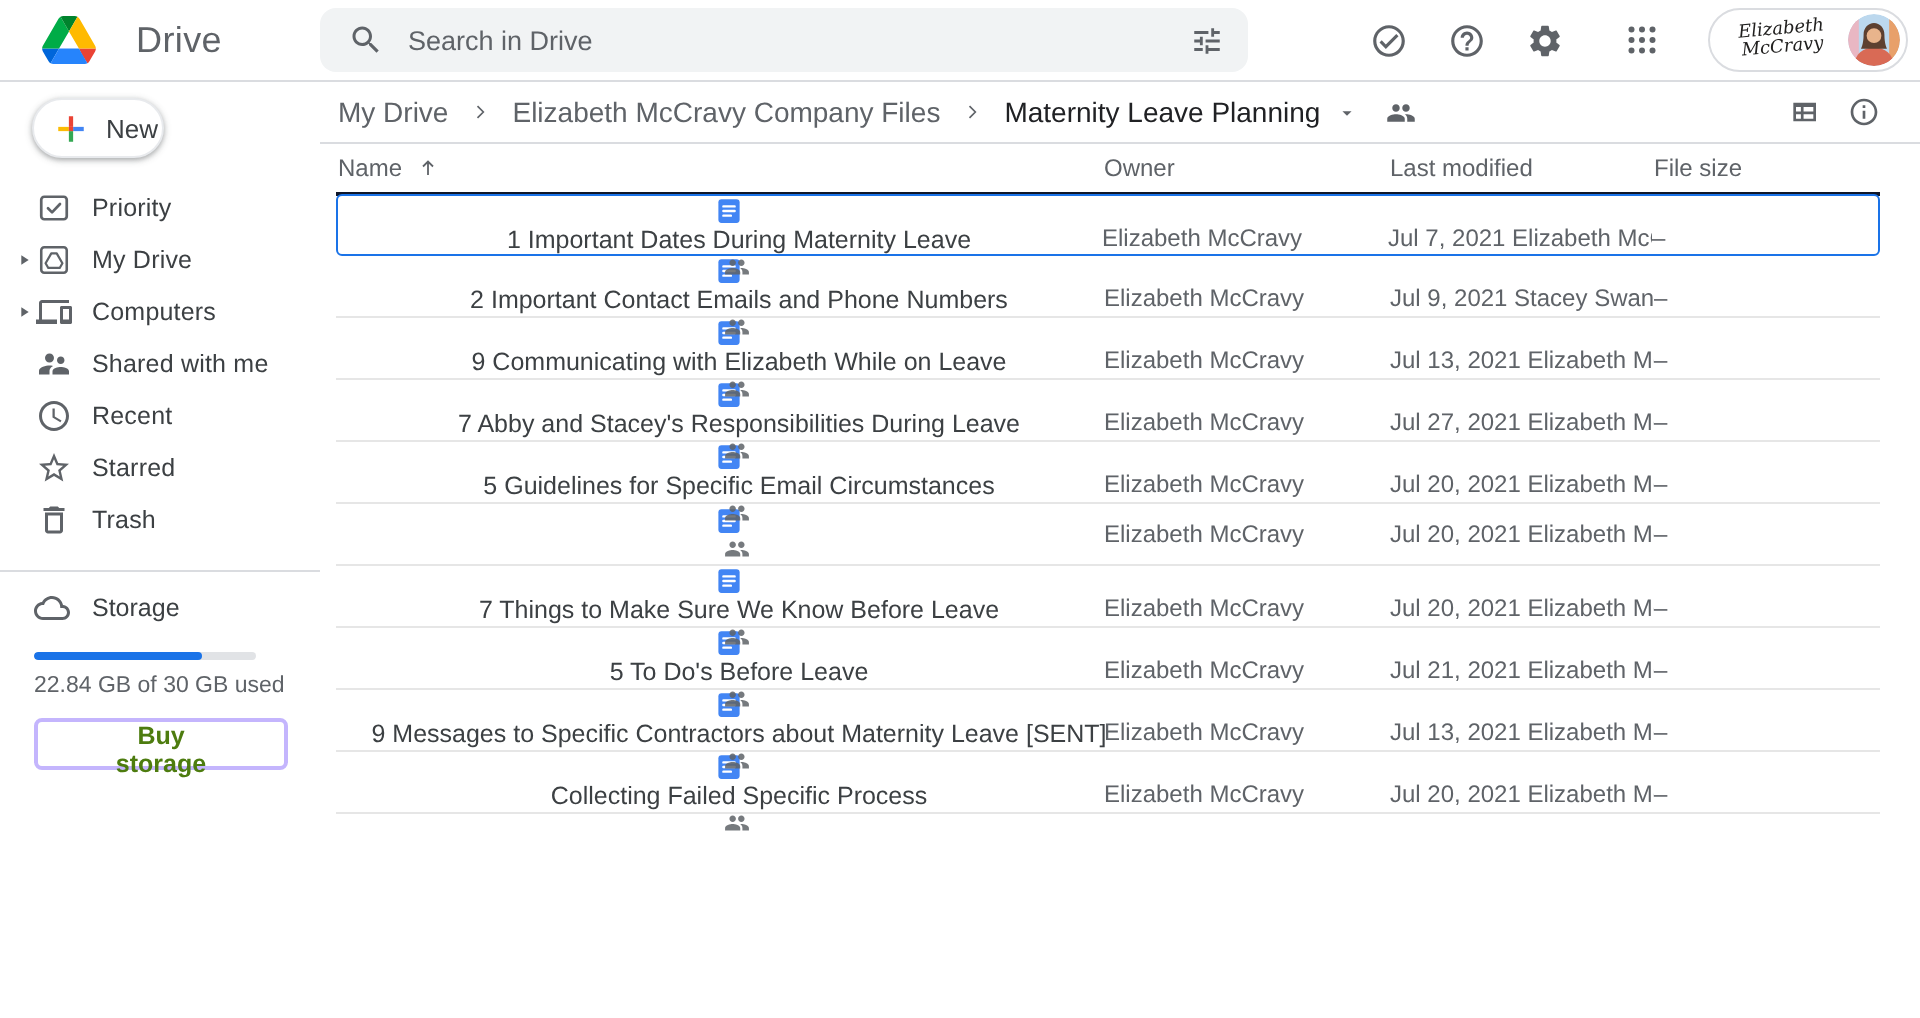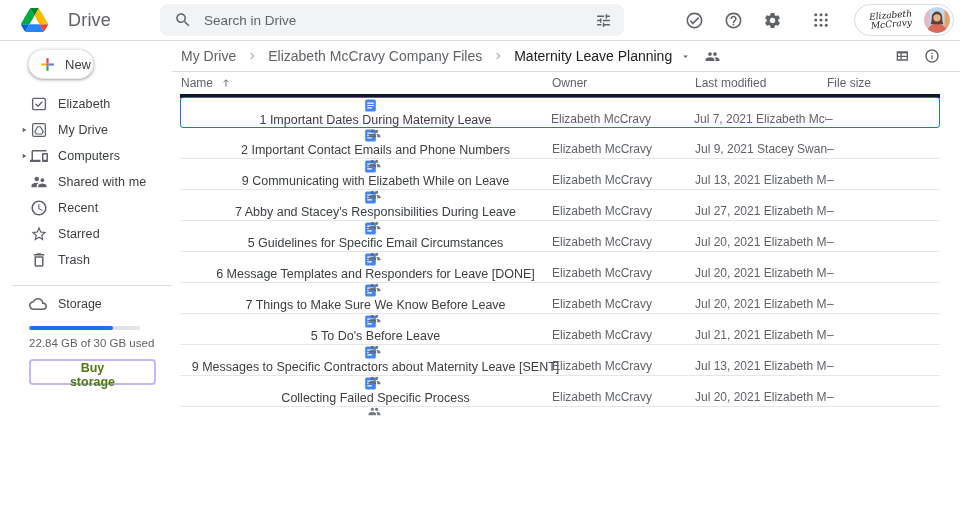--- a/index.html
+++ b/index.html
@@ -20,21 +20,21 @@
   .searchbar input::placeholder { color:#5f6368; opacity:1; }
   .top-actions { margin-left:auto; display:flex; align-items:center; gap:19px; padding-right:6px; }
   .icon-btn { width:20px; height:20px; display:flex; align-items:center; justify-content:center; }
   .apps-gap { margin-left:10px; }
   .profile-pill { margin-left:4px; height:32px; border:1px solid #dadce0; border-radius:16px; background:#fff; display:flex; align-items:center; padding:2px 3px 2px 7px; gap:4px; }
   .signature { width:58px; font-family:"DejaVu Serif", serif; font-style:italic; font-size:9px; line-height:9px; color:#21201f; text-align:center; transform:rotate(-5deg); }
   .avatar { width:26px; height:26px; border-radius:50%; overflow:hidden; flex:0 0 26px; }
 
   
   .main { display:flex; height:468px; }
-  .sidebar { width:160px; flex:0 0 160px; padding-top:8px;margin-left:12px; }
+  .sidebar { width:160px; flex:0 0 160px; padding-top:8px; }
   .content { flex:1; min-width:0; }
 
   
   .new-btn { margin-left:16px; height:30px; width:66px; background:#fff; border:1px solid #e8eaed;
     border-radius:15px; box-shadow:0 1px 2px rgba(60,64,67,.3), 0 1px 3px 1px rgba(60,64,67,.15);
     display:flex; align-items:center; padding-left:10px; gap:9px; }
   .new-btn .new-label { font-size:13px; font-weight:500; color:#3c4043; }
   .side-nav { margin-top:12px; }
   .side-item { height:26px; display:flex; align-items:center; padding-left:5px; cursor:pointer; }
   .side-item .arrow { width:13px; display:flex; justify-content:center; }
@@ -55,21 +55,21 @@
   .crumb { font-size:14px; color:#5f6368; cursor:pointer; }
   .crumb.current { color:#202124; }
   .crumb-sep { margin:0 11px; display:flex; }
   .caret { margin-left:8px; display:flex; }
   .crumb-shared { margin-left:14px; display:flex; }
   .view-actions { margin-left:auto; display:flex; align-items:center; gap:14px; }
 
   
   .table { margin:0 20px 0 8px; }
   .trow, .thead { display:grid; grid-template-columns:1fr 143px 132px 113px; align-items:center; }
-  .thead { height:26px; border-bottom:4px solid #0f172a; }
+  .thead { height:26px; border-bottom:2px solid #0f172a; }
   .th { font-size:12px; font-weight:500; color:#5f6368; display:flex; align-items:center; }
   .thead .cell-name { padding-left:1px; }
   .sort-icon { margin-left:7px; display:flex; }
   .trow { height:31px; border-bottom:1px solid #e6e6e6; cursor:pointer; }
   .trow.selected { border:1.5px solid #1a73e8; border-radius:3px; margin-top:-1px; }
   .cell-name { display:flex; align-items:center; min-width:0; }
   .trow .cell-name { padding-left:8px;flex-direction:column; }
   .doc-icon { flex:0 0 15px; }
   .fname { margin-left:11px; font-size:12.5px; font-weight:500; color:#3c4043; white-space:nowrap; overflow:hidden; text-overflow:ellipsis; }
   .shared-mini { margin-left:9px; display:flex; opacity:.85; }
@@ -178,21 +178,21 @@
     <div class="side-nav">
 
       <div class="side-item">
         <span class="arrow"></span>
         <span class="sicon">
           <svg width="18" height="18" viewBox="0 0 24 24" fill="none" stroke="#5f6368" stroke-width="1.8">
               <rect x="3.5" y="4.5" width="17" height="15" rx="2"></rect>
               <path d="M8 12.2l2.7 2.7 5.3-5.6" stroke-linecap="round" stroke-linejoin="round"></path>
             </svg>
         </span>
-        <span class="slabel">Elizabeth</span>
+        <span class="slabel">Priority</span>
       </div>
 
       <div class="side-item">
         <span class="arrow">
           <svg width="8" height="8" viewBox="0 0 24 24" fill="#5f6368">
               <path d="M8 5v14l11-7z"></path>
             </svg>
         </span>
         <span class="sicon">
           <svg width="18" height="18" viewBox="0 0 24 24" fill="none" stroke="#5f6368" stroke-width="1.7">
@@ -432,21 +432,20 @@
   </div>
 
   <div class="trow">
     <div class="cell-name">
       <span class="doc-icon">
         <svg width="15" height="15" viewBox="0 0 24 24">
                   <rect x="3.5" y="2.5" width="17" height="19" rx="2.5" fill="#4285f4"></rect>
                   <path d="M7.5 8.3h9M7.5 12h9M7.5 15.7h6" stroke="#fff" stroke-width="1.9" stroke-linecap="round"></path>
                 </svg>
       </span>
-      <span class="fname">6 Message Templates and Responders for Leave [DONE]</span>
       <span class="shared-mini">
         <svg width="13" height="13" viewBox="0 0 24 24" fill="#5f6368">
                   <path d="M16 11c1.66 0 2.99-1.34 2.99-3S17.66 5 16 5s-3 1.34-3 3 1.34 3 3 3zm-8 0c1.66 0 2.99-1.34 2.99-3S9.66 5 8 5 5 6.34 5 8s1.34 3 3 3zm0 2c-2.33 0-7 1.17-7 3.5V19h14v-2.5c0-2.33-4.67-3.5-7-3.5zm8 0c-.29 0-.62.02-.97.05 1.16.84 1.97 1.97 1.97 3.45V19h6v-2.5c0-2.33-4.67-3.5-7-3.5z"></path>
                 </svg>
       </span>
     </div>
     <div class="sec">Elizabeth McCravy</div>
     <div class="sec">Jul 20, 2021 Elizabeth McCravy</div>
     <div class="sec">–</div>
   </div>

